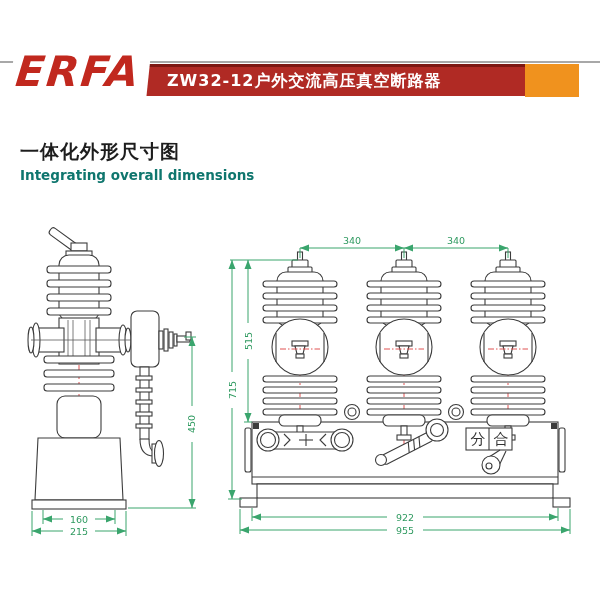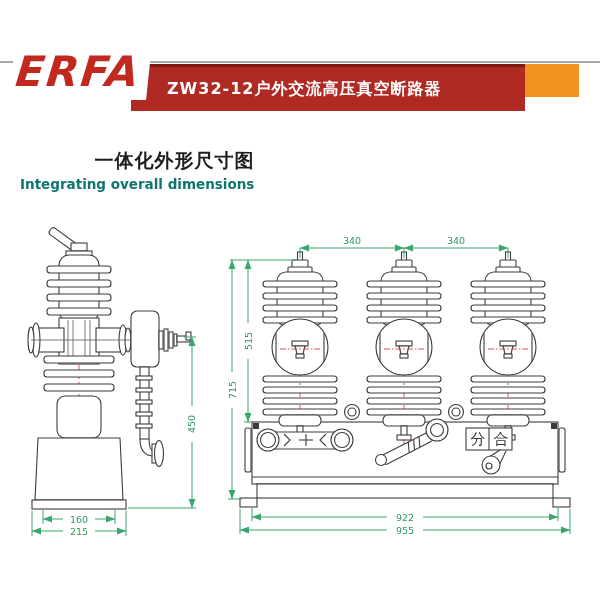--- a/index.html
+++ b/index.html
@@ -9,41 +9,41 @@
     position:relative;
   }
   .page{position:absolute;inset:0;background:#fff;}
 
   
   .header-rule{
     position:absolute;left:0;top:61px;width:600px;height:2px;
     background:#a8a8a8;z-index:1;
   }
   .banner{
-    position:absolute;left:131px;top:64px;width:394px;height:47px;
+    position:absolute;left:131px;top:64px;width:394px;height:32px;
     background:#b02a24;border-top:3px solid #7d1712;box-sizing:border-box;
     z-index:2;display:flex;align-items:center;
   }
   .banner-text{
     color:#ffffff;font-size:16px;font-weight:bold;letter-spacing:1px;
     padding-left:36px;white-space:nowrap;
   }
   .banner-accent{
     position:absolute;left:525px;top:64px;width:54px;height:33px;
     background:#f0921e;z-index:2;
   }
   .logo{
     position:absolute;left:12px;top:44px;z-index:3;background:#ffffff;
     padding:2px 8px 2px 4px;color:#c1281e;font-size:42px;line-height:52px;
     font-weight:bold;font-style:italic;letter-spacing:2px;
     transform:skewX(-6deg);
   }
 
   
-  .section-heading{position:absolute;left:20px;top:148px;z-index:2;text-align:right;}
+  .section-heading{position:absolute;left:20px;top:139px;z-index:2;}
   .section-title-zh{
     margin:0;font-size:19px;font-weight:bold;color:#1d1d1d;letter-spacing:1px;
   }
   .section-title-en{
     margin-top:2px;font-size:13.5px;color:#0f766e;font-weight:bold;
   }
 
   
   svg.drawing{position:absolute;left:0;top:0;z-index:1;}
   .ln{fill:#ffffff;stroke:#3c3c3c;stroke-width:1.1;}

